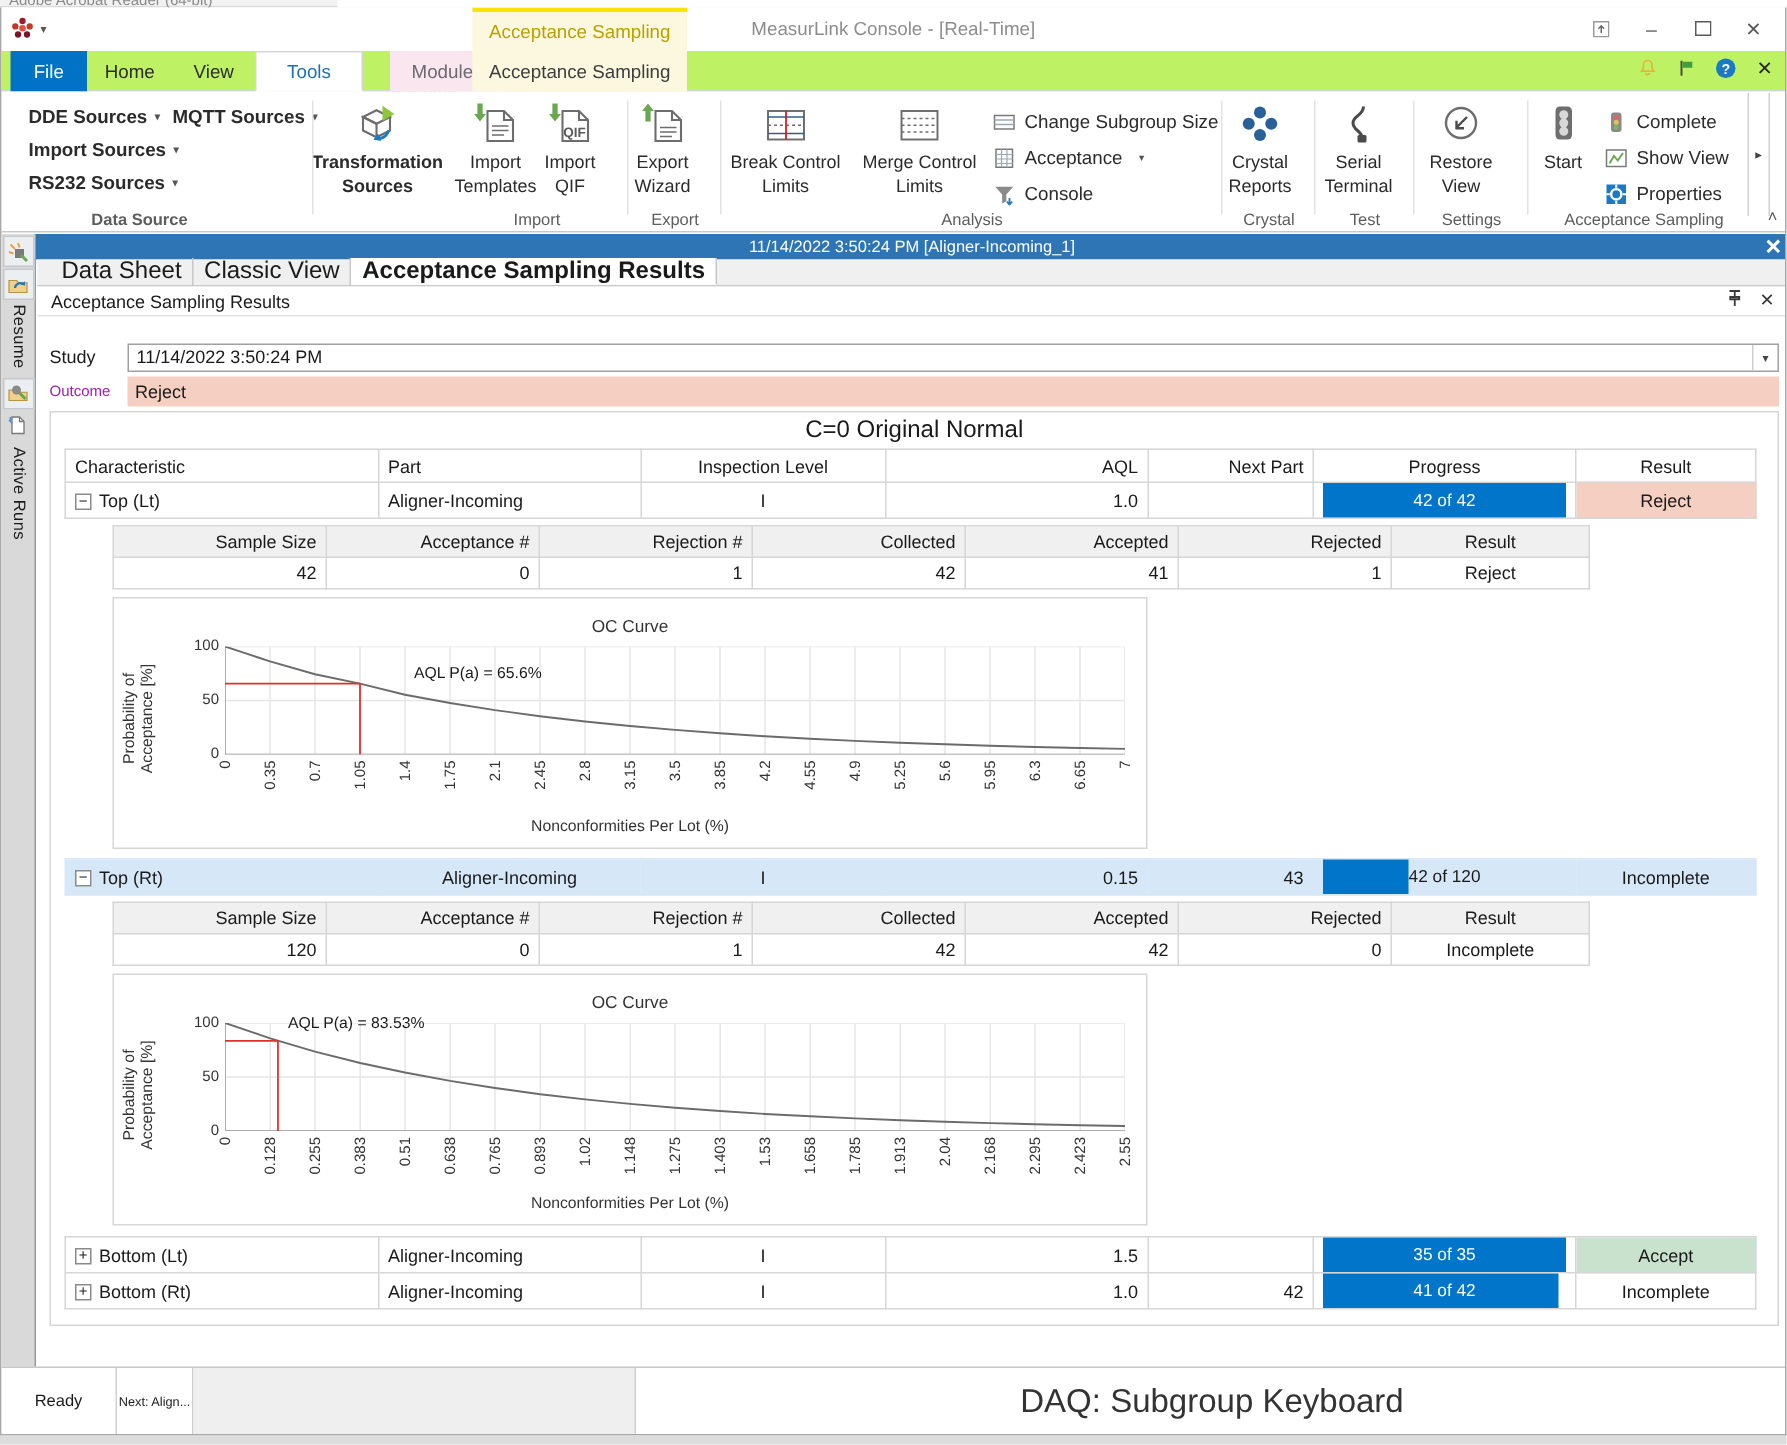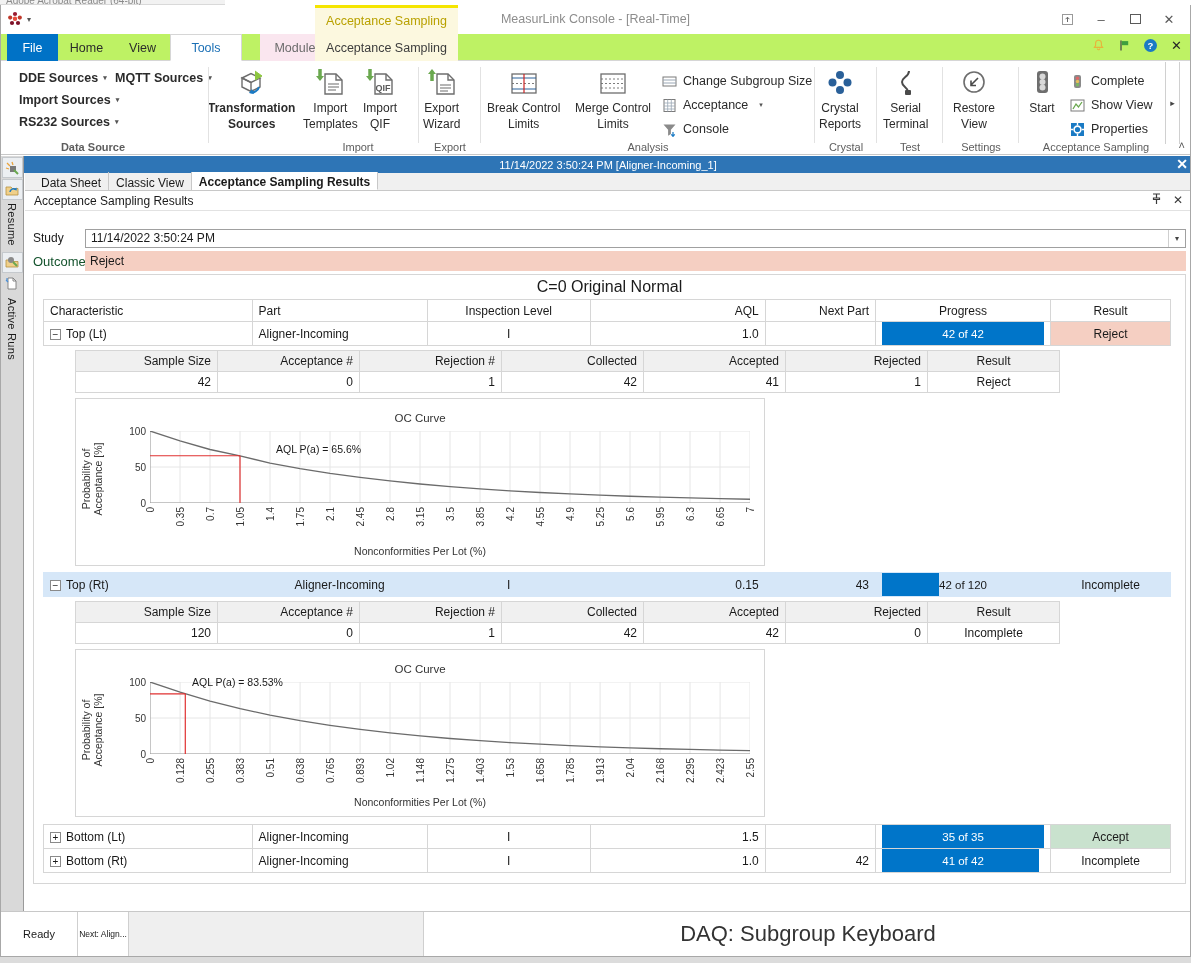--- a/index.html
+++ b/index.html
@@ -65,37 +65,37 @@
   
   .docarea{position:absolute;left:0;top:151px;width:1191px;height:756px;background:#ffffff;}
   .leftrail{position:absolute;left:0;top:0;width:23px;height:756px;background:#d9d9d9;border-right:1px solid #9a9a9a;}
   .rail-btn{width:21px;height:21px;margin:1px auto 0;display:flex;align-items:center;justify-content:center;background:#eceff2;border:1px solid #c5c9cd;}
   .rail-vtext{writing-mode:vertical-rl;text-orientation:mixed;font-size:11px;color:#1a1a1a;margin:3px auto 6px;letter-spacing:0.3px;}
 
   .mdiTitle{position:absolute;left:23px;top:0;right:0;height:17px;background:#2e75b6;color:#ffffff;font-size:11px;display:flex;align-items:center;justify-content:center;}
   .mdiClose{position:absolute;right:4px;top:0px;color:#ffffff;font-size:14px;font-weight:bold;}
 
   .doctabs{position:absolute;left:24px;top:17px;right:0;height:18px;background:#f0f0f0;border-bottom:1px solid #c8c8c8;display:flex;align-items:flex-end;}
-  .dtab{height:18px;padding:0 7px;display:flex;align-items:flex-end;font-size:12px;color:#1a1a1a;border-right:1px solid #c8c8c8;}
+  .dtab{height:18px;padding:0 7px;display:flex;align-items:center;font-size:16px;color:#1a1a1a;border-right:1px solid #c8c8c8;}
   .dtab.active{background:#ffffff;font-weight:bold;border-bottom:1px solid #ffffff;}
 
   .panelhdr{position:absolute;left:24px;top:35px;right:0;height:19px;background:#ffffff;display:flex;align-items:center;}
   .panelhdr .t{margin-left:9px;font-size:12px;color:#1a1a1a;}
   .panelhdr .icons{margin-left:auto;display:flex;gap:11px;margin-right:9px;color:#3a3a3a;font-size:12px;}
 
   .content{position:absolute;left:24px;top:54px;right:0;bottom:0;background:#ffffff;border-top:1px solid #e2e2e2;}
 
   .studyrow{position:absolute;left:8px;top:17px;right:6px;height:20px;display:flex;align-items:center;}
   .studyrow .lab{width:52px;font-size:12px;color:#1a1a1a;}
   .studyfield{flex:1;height:19px;border:1px solid #a0a0a0;background:#ffffff;display:flex;align-items:center;gap:22px;}
   .studyfield .val{padding-left:5px;font-size:12px;color:#1a1a1a;}
   .studyfield .arrow{margin-left:auto;width:17px;height:17px;border-left:1px solid #cfcfcf;display:flex;align-items:center;justify-content:center;font-size:8px;color:#444;}
 
   .outcomerow{position:absolute;left:8px;top:40px;right:6px;height:20px;display:flex;align-items:center;}
-  .outcomerow .lab{width:52px;font-size:13px;color:#14532d;}
+  .outcomerow .lab{width:52px;font-size:10px;color:#a21caf;}
   .outcomeval{flex:1;height:20px;background:#f5cfc2;display:flex;align-items:center;padding-left:5px;font-size:12px;color:#1a1a1a;}
 
   .mainbox{position:absolute;left:8px;top:63px;right:6px;bottom:28px;background:#ffffff;border:1px solid #d6d6d6;overflow:hidden;}
   .planTitle{height:24px;display:flex;align-items:center;justify-content:center;font-size:16px;color:#1a1a1a;}
 
   table.grid{border-collapse:collapse;width:1128px;margin-left:9px;table-layout:fixed;}
   table.grid th{font-weight:normal;font-size:12px;color:#1a1a1a;background:#ffffff;border:1px solid #d6d6d6;height:22px;padding:0 6px;}
   table.grid td{font-size:12px;color:#1a1a1a;border:1px solid #d6d6d6;height:23px;padding:0 6px;background:#ffffff;}
   .ta-l{text-align:left;} .ta-c{text-align:center;} .ta-r{text-align:right;}
   .exp{width:11px;height:11px;border:1px solid #8a8a8a;background:#ffffff;display:inline-flex;align-items:center;justify-content:center;font-size:10px;line-height:9px;color:#1a1a1a;margin-right:5px;vertical-align:middle;}

